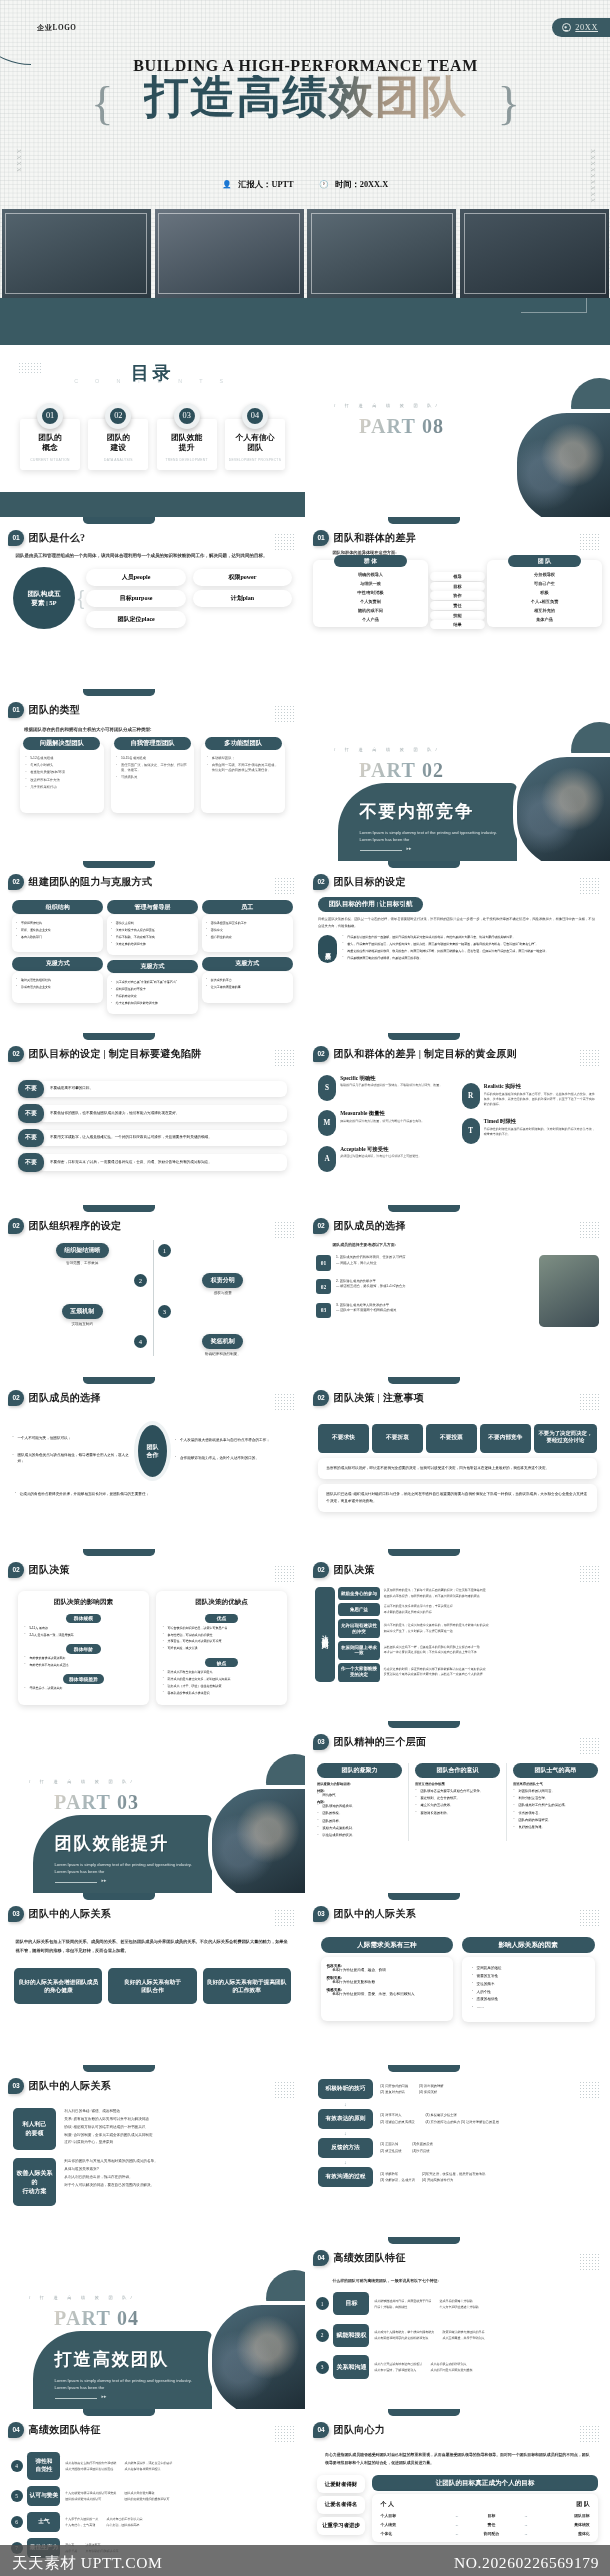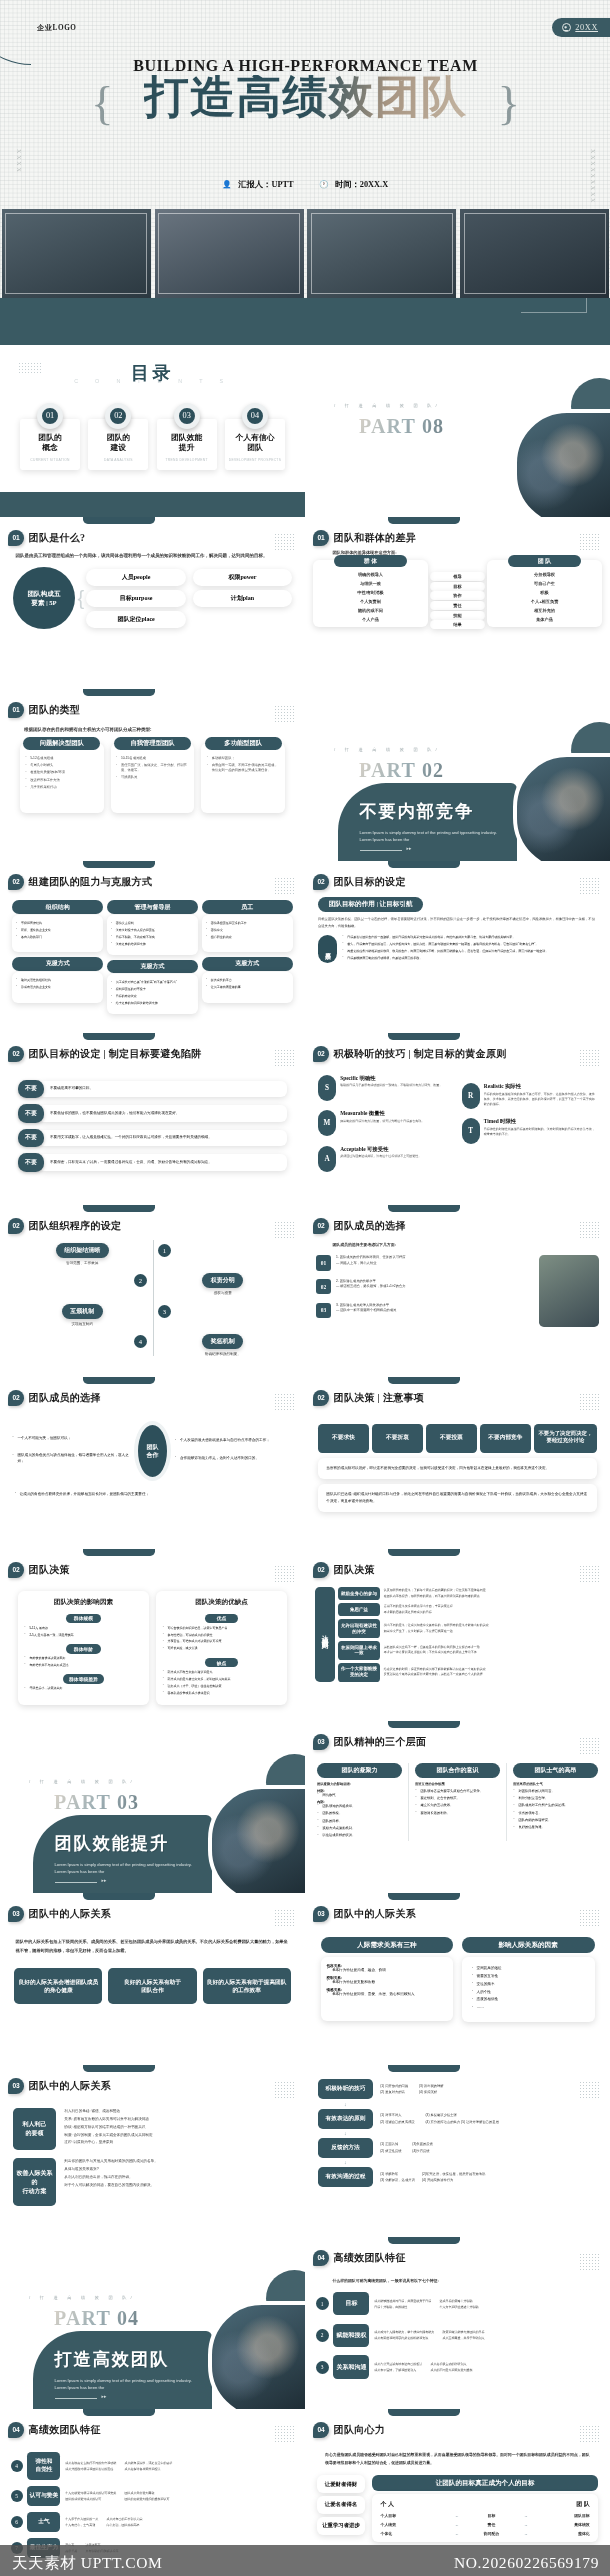--- a/index.html
+++ b/index.html
@@ -510,21 +510,21 @@
           <div class="pill" style="width:26px;padding:4.8px 0;font-size:6px;z-index:2;box-shadow:0 1.2px 3.6px rgba(0,0,0,.25);">不要</div>
           <div class="card" style="flex:1;margin-left:-6px;padding:5.4px 7.2px 5.4px 12px;font-size:3.6px;line-height:1.6;">不要保密，目标定出来了以后，一定要通过各种渠道：会议、沟通、张贴公告等让所有的成员都知道。</div>
         </div>
       </div>
     </div>
 
     <div class="slide">
       <div class="notch"></div>
       <div class="s-head">
         <div class="s-num">02</div>
-        <div class="s-title">积极聆听的技巧 | 制定目标的黄金原则</div>
+        <div class="s-title">团队和群体的差异 | 制定目标的黄金原则</div>
       </div>
       <div class="dots-deco"></div>
       <div style="display:flex;padding:13px 13px 0;gap:8.3px;">
         <div style="flex:1;">
           <div style="display:flex;gap:4.2px;margin-bottom:9.5px;">
             <div class="pill" style="width:18px;height:26px;border-radius:9.5px 9.5px 9.5px 9.5px;display:flex;align-items:center;justify-content:center;font-size:7.2px;flex:0 0 auto;">S</div>
             <div>
               <div style="font-family:'Liberation Serif',serif;font-weight:bold;font-size:5.4px;color:#111;">Specific 明确性</div>
               <div style="font-size:3px;line-height:1.7;color:#444;margin-top:1.8px;">明确的目标几乎是所有成功团队的一致特点。不明确就没有办法评判、衡量。</div>
             </div>

